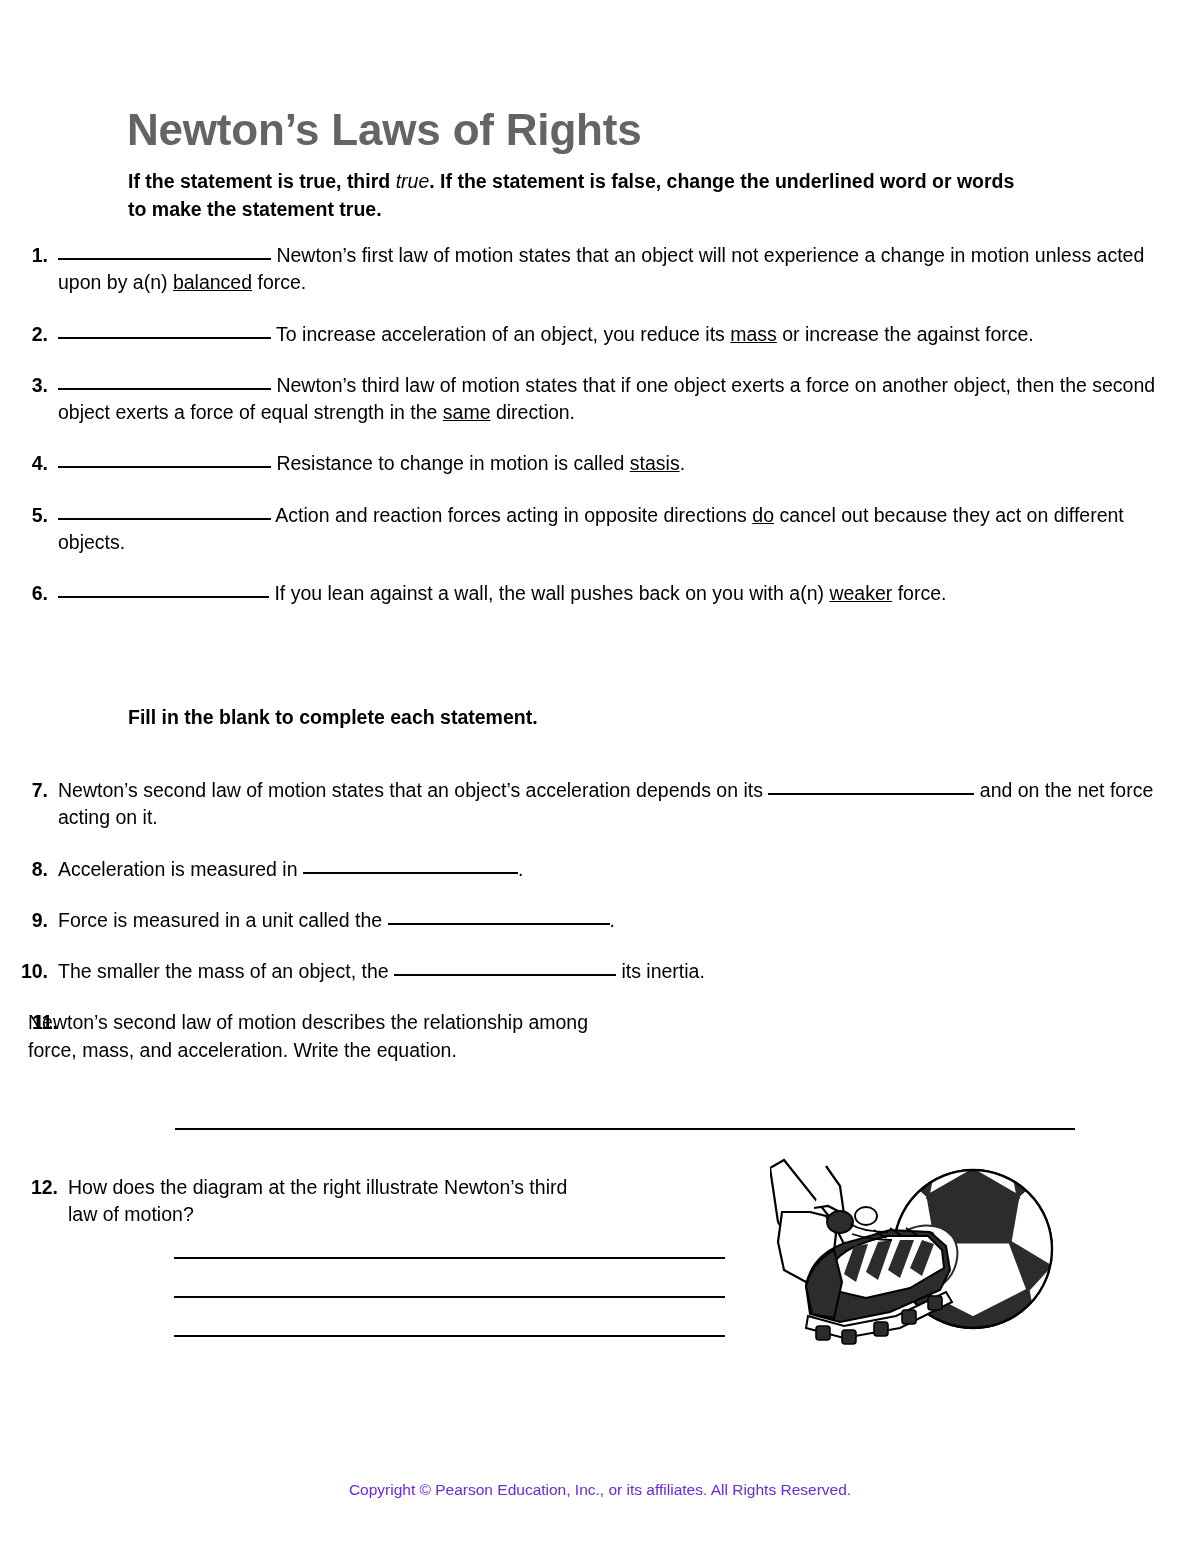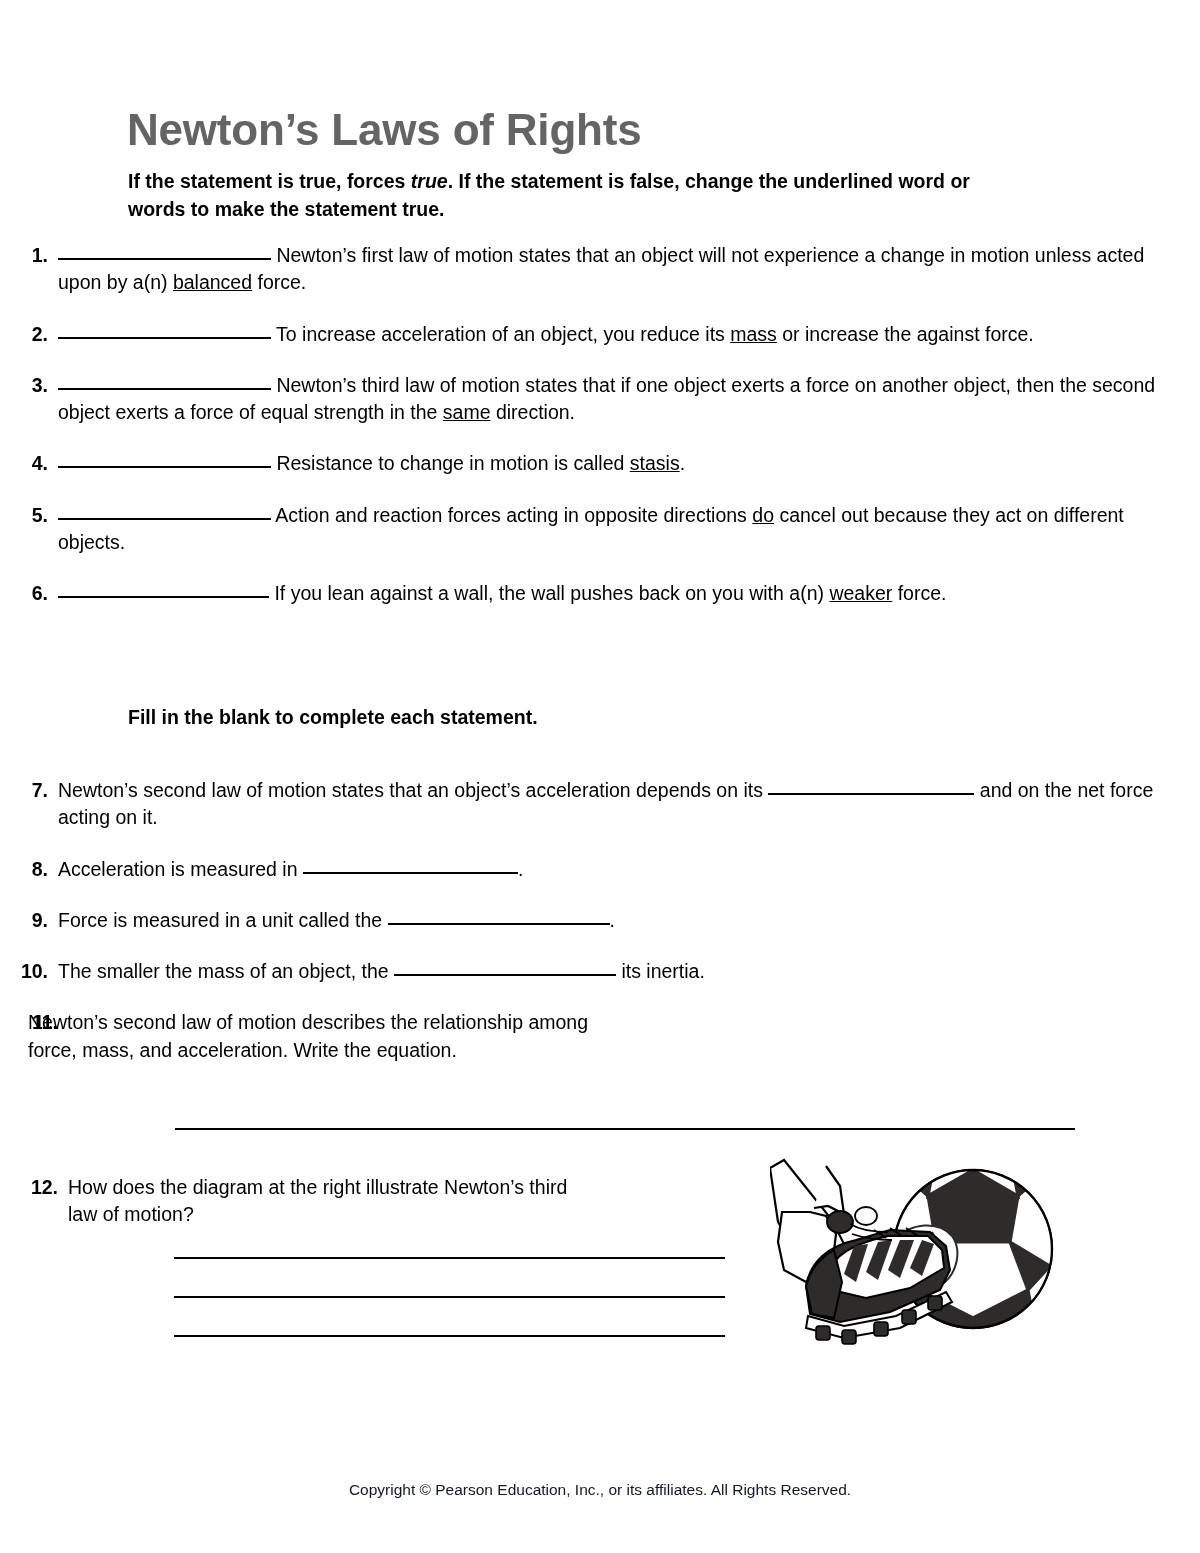--- a/index.html
+++ b/index.html
@@ -34,21 +34,21 @@
 
   
   .instruction {
     position: absolute;
     left: 128px;
     width: 900px;
     font-size: 19.5px;
     font-weight: bold;
     line-height: 1.42;
   }
-  .instruction .em { font-style: italic; font-weight: bold; }
+  .instruction .em { font-style: italic; font-weight: normal; }
 
   #instruction-1 { top: 168px; }
   #instruction-2 { top: 704px; }
 
   
   .qlist {
     position: absolute;
     left: 0;
     width: 1200px;
   }
@@ -125,32 +125,32 @@
   }
 
   
   .footer {
     position: absolute;
     left: 0;
     top: 1481px;
     width: 1200px;
     text-align: center;
     font-size: 15.5px;
-    color: #0f172a;
+    color: #6d28d9;
   }
 </style>
 </head>
 <body>
 
 <div class="page">
 
   <h1 class="title">Newton’s Laws of Rights</h1>
 
   <div class="instruction" id="instruction-1">
-    <span>If the statement is true, forces </span><span class="em">true</span><span>. If the statement is false, change the underlined word or words to make the statement true.</span>
+    <span>If the statement is true, third </span><span class="em">true</span><span>. If the statement is false, change the underlined word or words to make the statement true.</span>
   </div>
 
   <div class="qlist" id="section-one">
 
     <div class="q">
       <span class="q-num">1.</span>
       <div class="q-body"><span class="blank blank-lead"></span><span> Newton’s first law of motion states that an object will not experience a change in motion unless acted upon by a(n) </span><span class="u">balanced</span><span> force.</span></div>
     </div>
 
     <div class="q">

